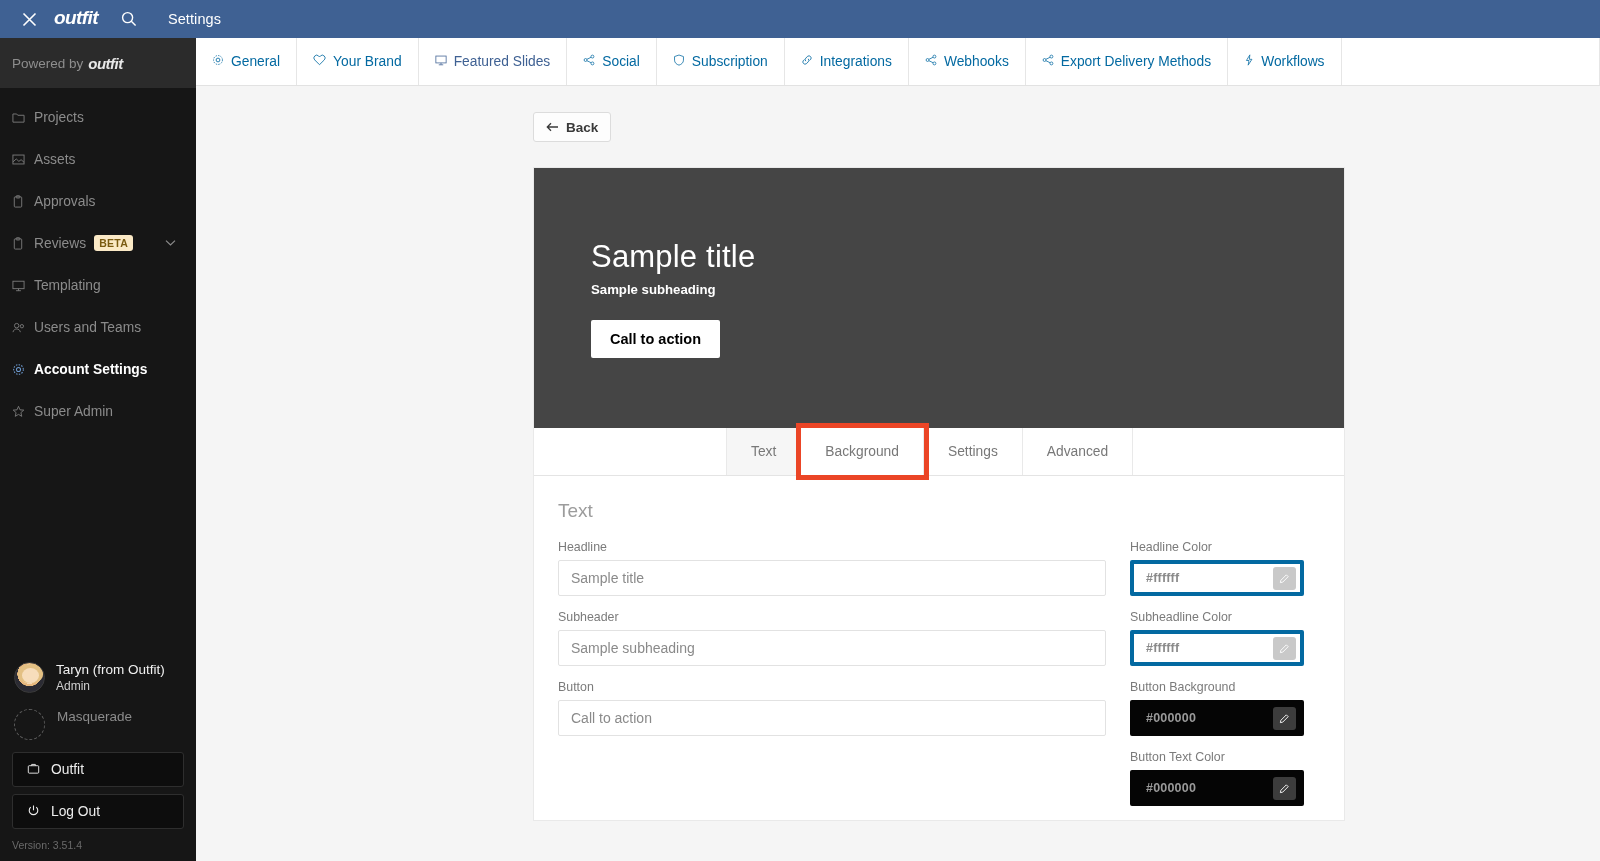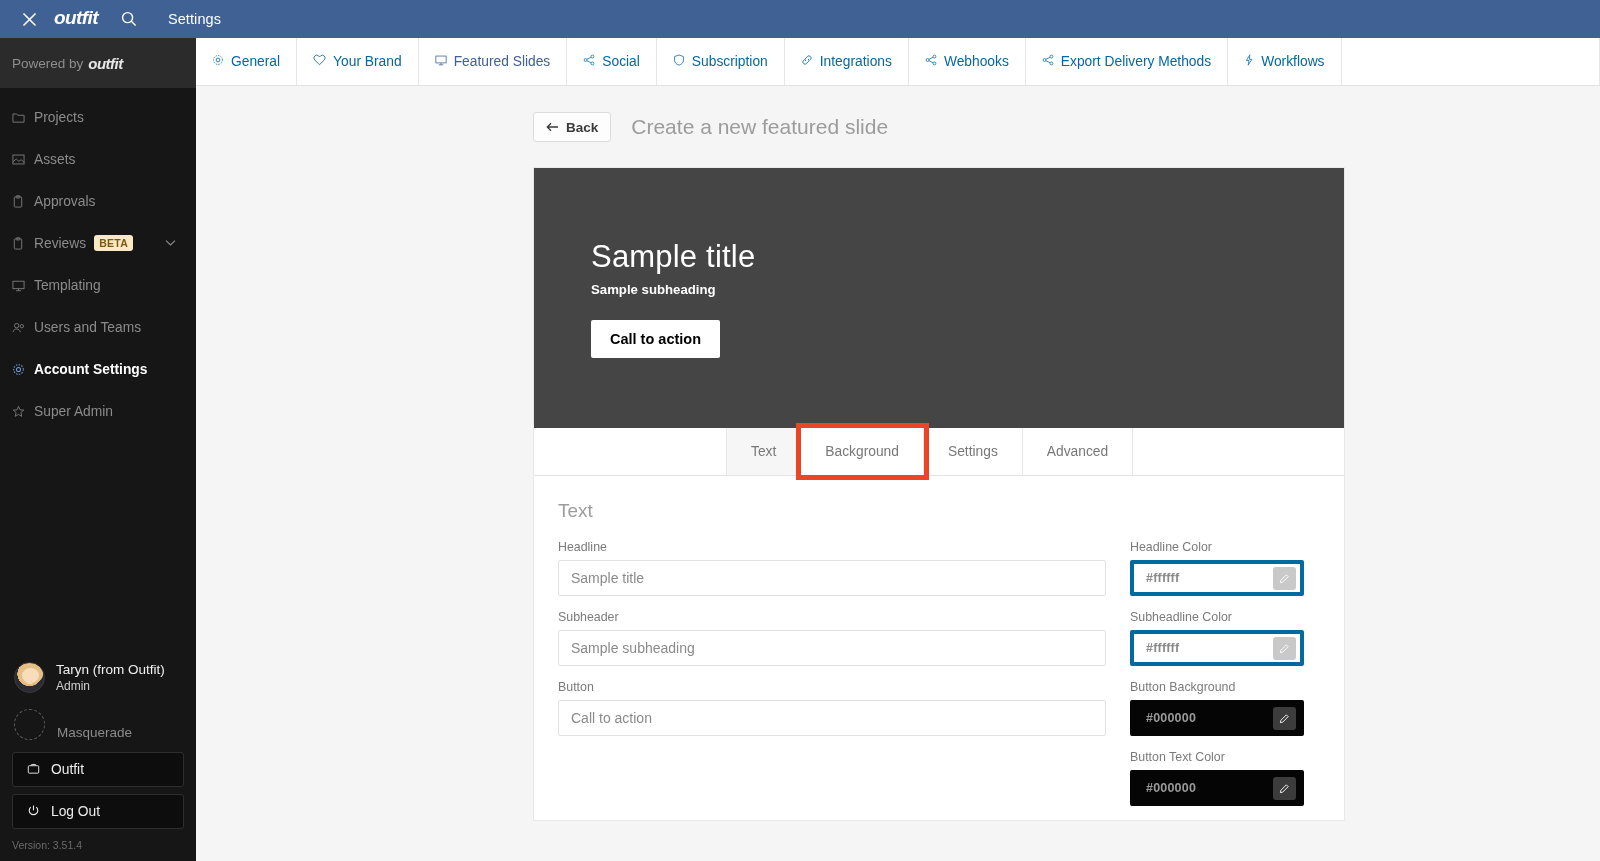--- a/index.html
+++ b/index.html
@@ -92,21 +92,21 @@
     background: #e3c083;
   }
   .avatar::after {
     content: ""; position: absolute; left: 7px; top: 5px;
     width: 17px; height: 15px; border-radius: 50%;
     background: #f7ddbb;
   }
   .user-name { color: #f0f0f0; font-size: 13.5px; line-height: 1.3; }
   .user-role { color: #cfcfcf; font-size: 12px; line-height: 1.4; }
   .masquerade {
-    display: flex; align-items: flex-end; gap: 12px;
+    display: flex; align-items: flex-start; gap: 12px;
     padding: 4px 12px 12px 14px;
   }
   .masq-circle {
     width: 31px; height: 31px; border-radius: 50%;
     border: 1px dashed #5c5c5c; flex: none;
   }
   .masq-label { color: #8b8b8b; font-size: 13.5px; }
 
   .sb-btn {
     margin: 0 12px 7px 12px; height: 35px;
@@ -446,21 +446,20 @@
 
   <div class="pagehead">
     <div class="backbtn">
       <span>
         <svg width="13" height="10" viewBox="0 0 13 10">
             <path d="M12 5H1.6M5 1.3 1.3 5l3.7 3.7" stroke="currentColor" stroke-width="1.3" fill="none"></path>
           </svg>
       </span>
       <span>Back</span>
     </div>
-    <div class="pagetitle">Create a new featured slide</div>
   </div>
 
   <div class="card">
 
     <div class="preview">
       <div class="pv-title">Sample title</div>
       <div class="pv-sub">Sample subheading</div>
       <div class="pv-cta">Call to action</div>
     </div>
 

